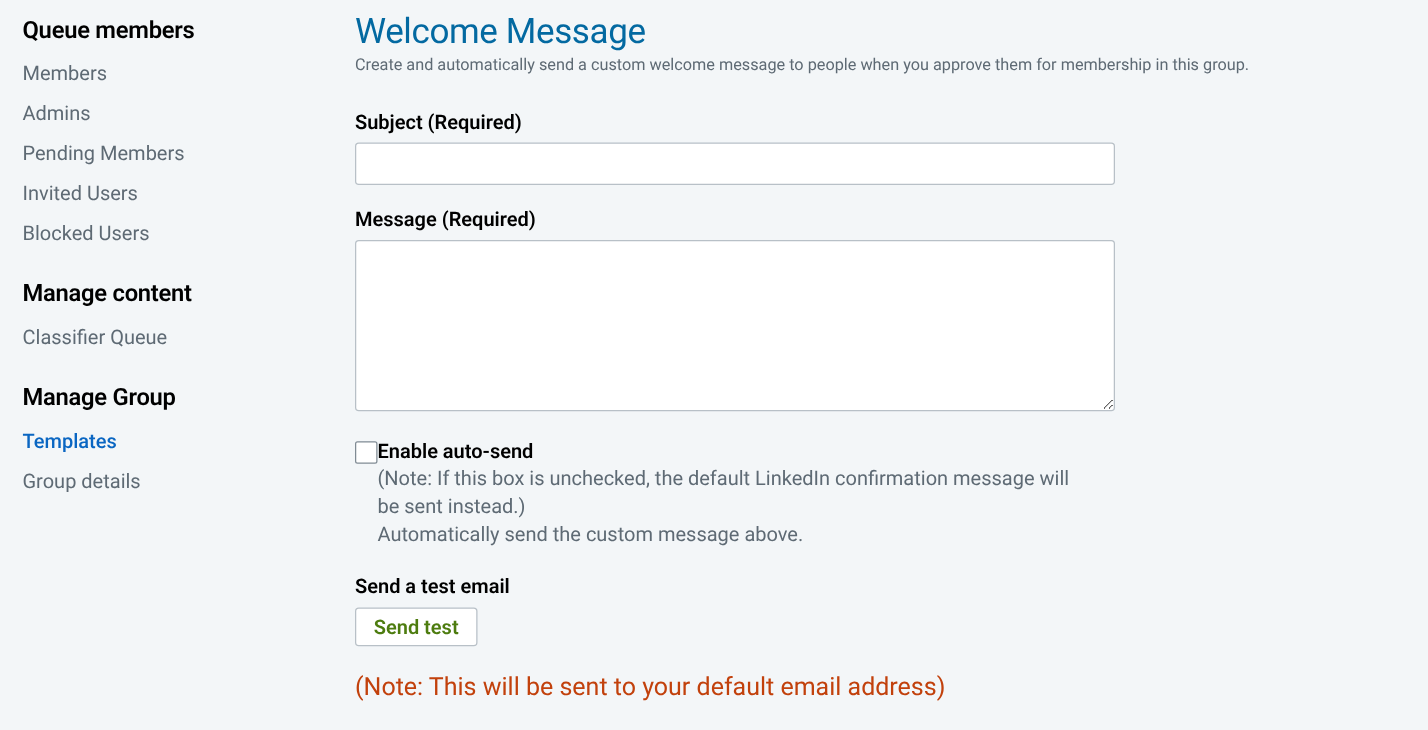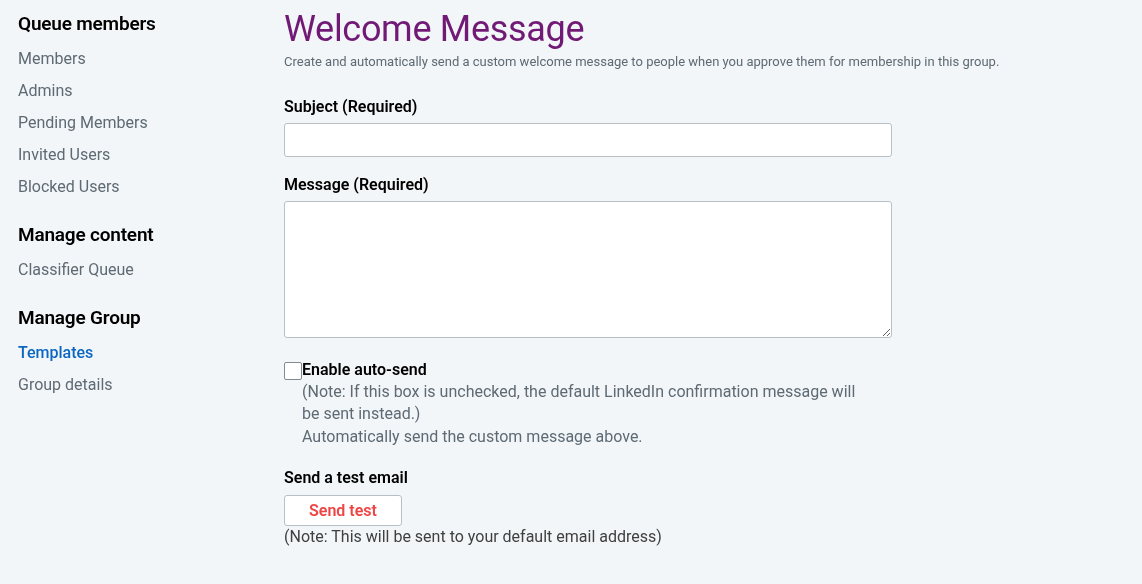--- a/index.html
+++ b/index.html
@@ -44,23 +44,23 @@
     .sidebar-item.active {
       color: #0a66c2;
       font-weight: 500;
     }
     .main {
       flex: 1;
       padding-left: 6px;
       padding-right: 8px;
     }
     .page-title {
-      font-size: 36px;
+      font-size: 28px;
       font-weight: 400;
-      color: #701a75;
+      color: #0369a1;
       margin-bottom: 4px;
       letter-spacing: -0.3px;
     }
     .page-subtitle {
       font-size: 13px;
       color: #5e6a74;
       margin-bottom: 28px;
     }
     .form-group {
       margin-bottom: 18px;
@@ -126,32 +126,32 @@
     .section-heading {
       font-size: 16px;
       font-weight: 600;
       color: #000;
       margin-bottom: 8px;
     }
     .btn-secondary-small {
       display: inline-block;
       border: 1px solid #b8c0c7;
       background: #fff;
-      color: #ef4444;
-      font-size: 16px;
-      font-weight: 600;
-      padding: 5px 24px;
+      color: #4d7c0f;
+      font-size: 16px;
+      font-weight: 600;
+      padding: 5px 14px;
       border-radius: 3px;
       cursor: pointer;
       font-family: inherit;
     }
     .note-text {
-      font-size: 16px;
-      color: #404040;
-      margin-top: 1px;
+      font-size: 20px;
+      color: #c2410c;
+      margin-top: 20px;
     }
     .send-test-section {
       margin-bottom: 8px;
     }
   </style>
 </head>
 <body>
 
 <div class="container">
   <aside class="sidebar">

